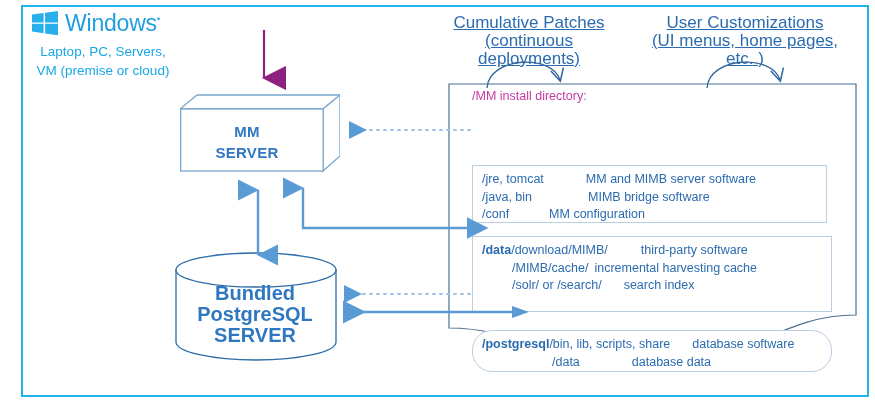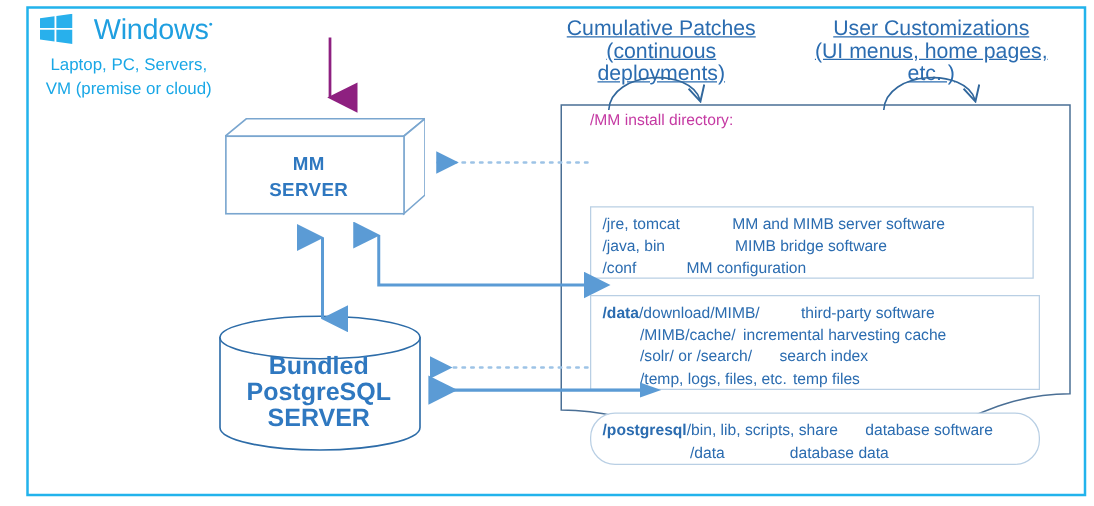--- a/index.html
+++ b/index.html
@@ -15,21 +15,21 @@
     left:21px;top:5px;
     width:848px;height:392px;
     border:2px solid #22b3ec;
     box-sizing:border-box;
   }
   .abs{position:absolute;}
 
   
   #win-logo{left:32px;top:11px;width:26px;height:25px;}
   #win-word{
-    left:75px;top:10px;
+    left:65px;top:10px;
     font-size:23px;color:#1f9fe0;letter-spacing:-.2px;
     font-family:"Liberation Sans", sans-serif;
   }
   #win-tm{font-size:9px;vertical-align:super;}
   #win-sub{
     left:18px;top:42px;width:170px;
     text-align:center;
     font-size:13.5px;line-height:19px;color:#19a7e6;
   }
 
@@ -152,21 +152,20 @@
   <div id="box-install" class="abs dirbox">
     <div class="row"><span>/jre, tomcat</span><span style="display:inline-block;width:42px"></span><span>MM and MIMB server software</span></div>
     <div class="row"><span>/java, bin</span><span style="display:inline-block;width:56px"></span><span>MIMB bridge software</span></div>
     <div class="row"><span>/conf</span><span style="display:inline-block;width:40px"></span><span>MM configuration</span></div>
   </div>
 
   <div id="box-data" class="abs dirbox">
     <div class="row"><span class="b">/data</span><span>/download/MIMB/</span><span style="display:inline-block;width:33px"></span><span>third-party software</span></div>
     <div class="row"><span style="display:inline-block;width:30px"></span><span>/MIMB/cache/</span><span style="display:inline-block;width:6px"></span><span>incremental harvesting cache</span></div>
     <div class="row"><span style="display:inline-block;width:30px"></span><span>/solr/ or /search/</span><span style="display:inline-block;width:22px"></span><span>search index</span></div>
-    <div class="row"><span style="display:inline-block;width:30px"></span><span>/temp, logs, files, etc.</span><span style="display:inline-block;width:5px"></span><span>temp files</span></div>
   </div>
 
   <div id="box-pg" class="abs dirbox">
     <div class="row"><span class="b">/postgresql</span><span>/bin, lib, scripts, share</span><span style="display:inline-block;width:22px"></span><span>database software</span></div>
     <div class="row"><span style="display:inline-block;width:70px"></span><span>/data</span><span style="display:inline-block;width:52px"></span><span>database data</span></div>
   </div>
 
   <svg class="ov">
     <defs>
       <marker id="mkL" markerWidth="9" markerHeight="9" refX="8.5" refY="4.5" orient="auto">

